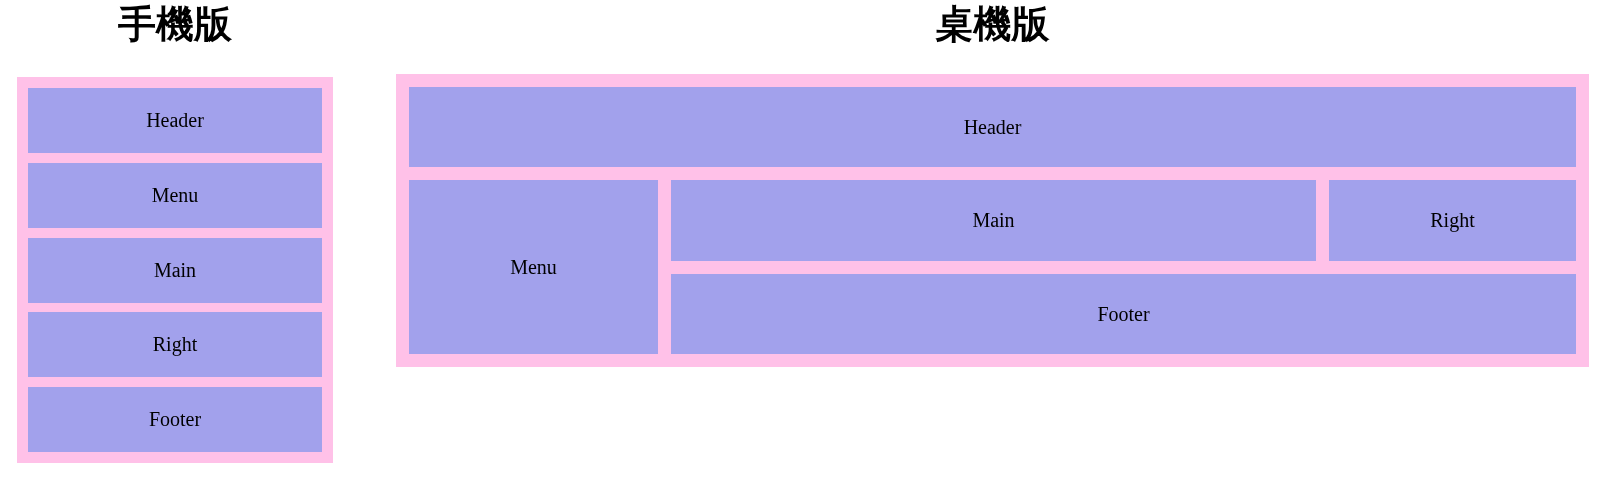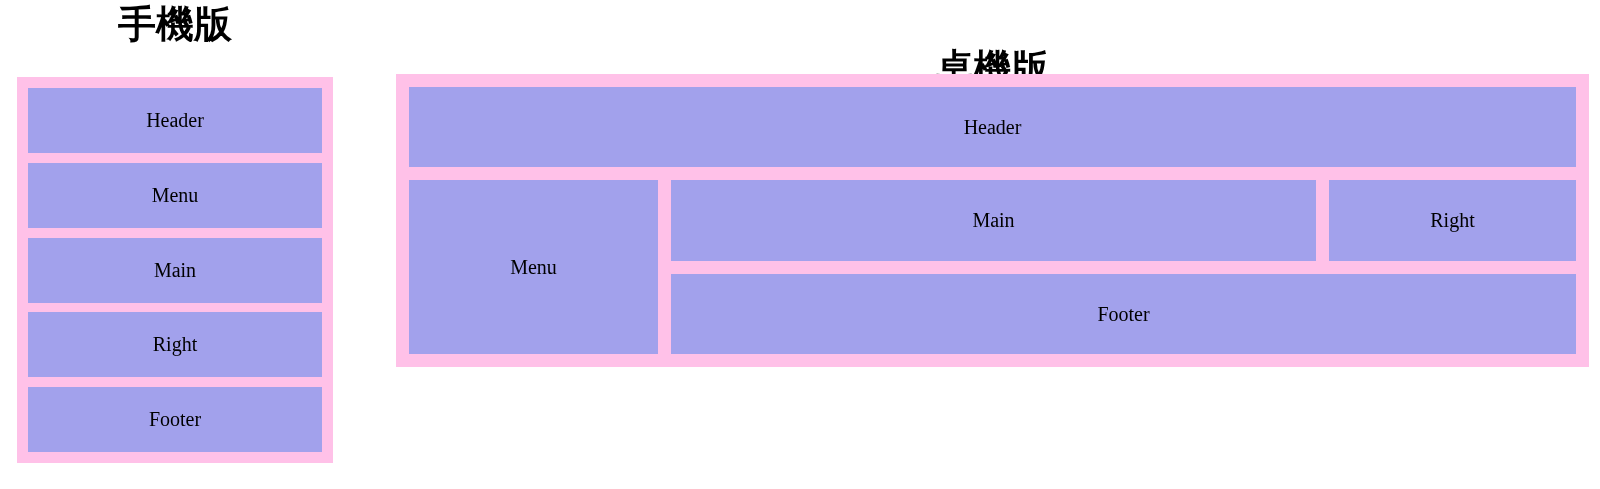--- a/index.html
+++ b/index.html
@@ -15,21 +15,21 @@
     position: absolute;
     top: 3px;
     text-align: center;
     color: var(--text, #000000);
     font-family: "Liberation Sans", sans-serif;
     font-weight: bold;
     font-size: 38px;
     line-height: 42px;
   }
   .mobile-title  { left: 17px;  width: 316px; }
-  .desktop-title { left: 396px; width: 1193px; margin-top: 44px; }
+  .desktop-title { left: 396px; width: 1193px; }
 
   .layout-panel {
     position: absolute;
     background: var(--panel-pink, #ffc1e8);
     box-sizing: border-box;
   }
 
   
   .mobile-panel {
     left: 17px;

